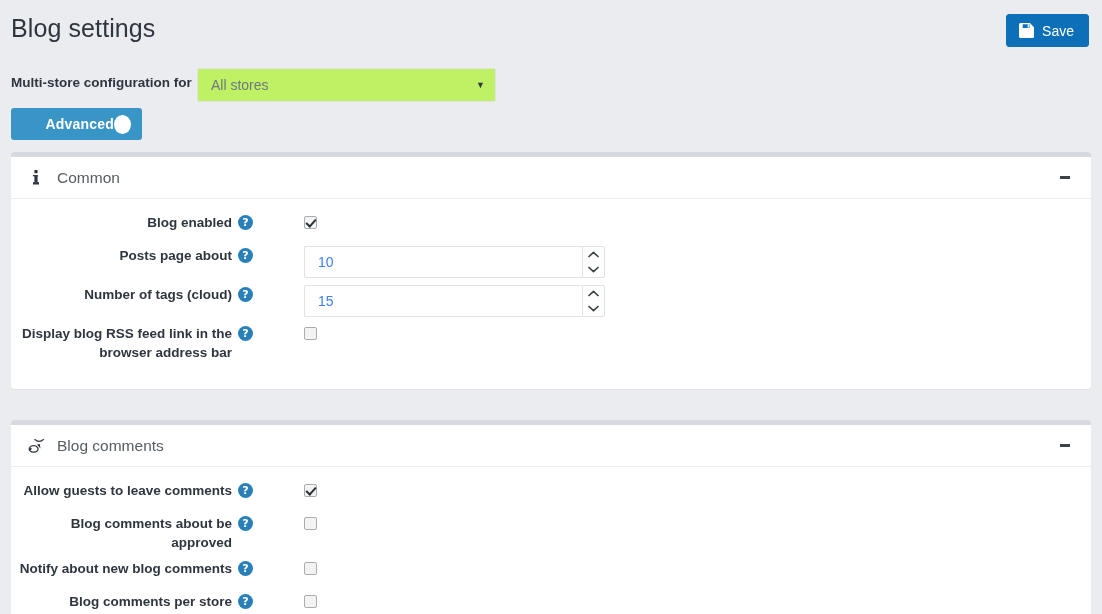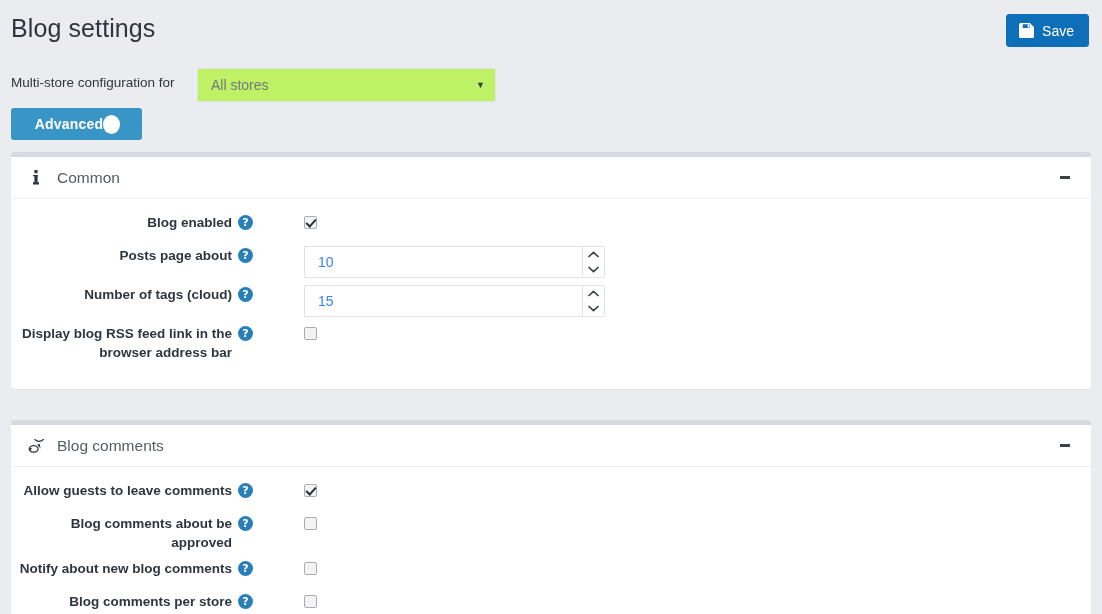--- a/index.html
+++ b/index.html
@@ -47,21 +47,21 @@
   
   .store-row {
     position: absolute;
     left: 0; top: 68px;
     width: 520px; height: 34px;
   }
   .store-label {
     position: absolute;
     left: 11px; top: 7px;
     font-size: 13.5px;
-    font-weight: normal;
+    font-weight: bold;
     color: #2f3640;
   }
   .store-select {
     position: absolute;
     left: 197px; top: 0;
     width: 299px; height: 34px;
     background: #bef264;
     border: 1px solid #dfe2e6;
     border-radius: 2px;
     display: flex;
@@ -85,21 +85,21 @@
   
   .advanced-toggle {
     position: absolute;
     left: 11px; top: 108px;
     width: 131px; height: 32px;
     background: #3a95c7;
     border: none;
     border-radius: 3px;
     display: flex;
     align-items: center;
-    justify-content: center;
+    justify-content: flex-end;
     padding: 0 11px 0 13px;
     cursor: pointer;
   }
   .advanced-toggle .lbl {
     color: #ffffff;
     font-size: 14px;
     font-weight: bold;
     letter-spacing: 0.2px;
   }
   .advanced-toggle .knob {

